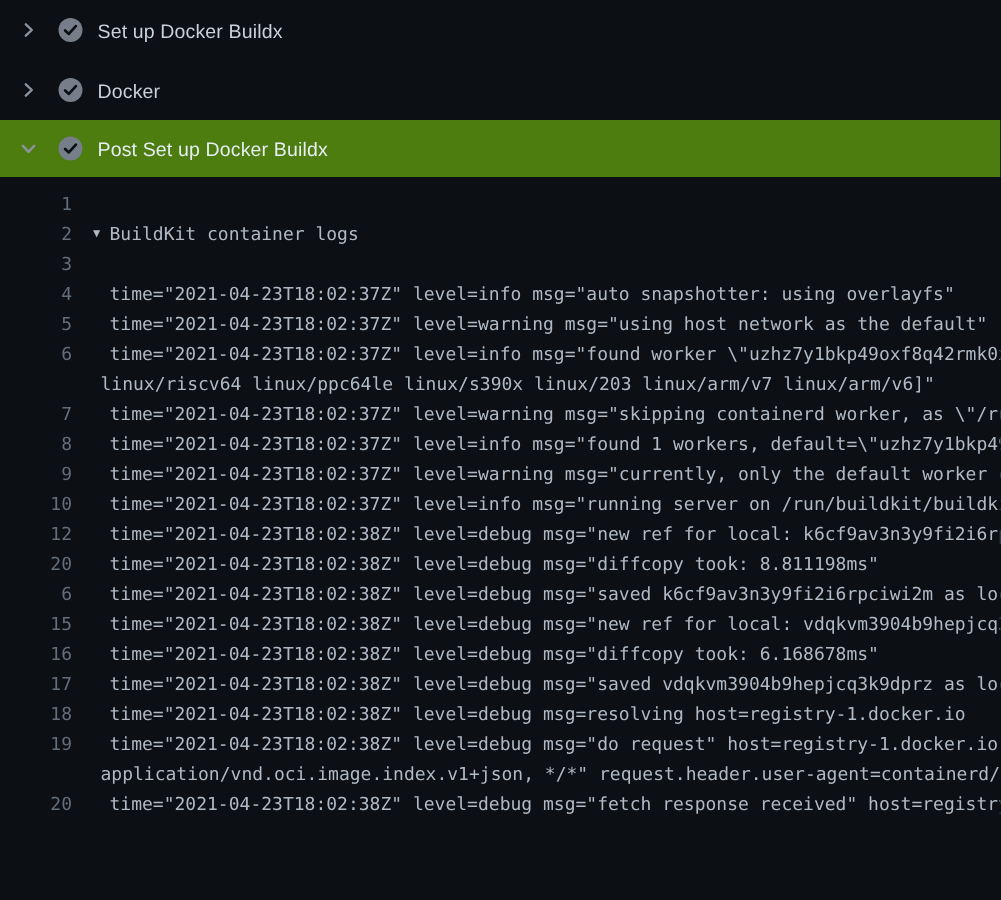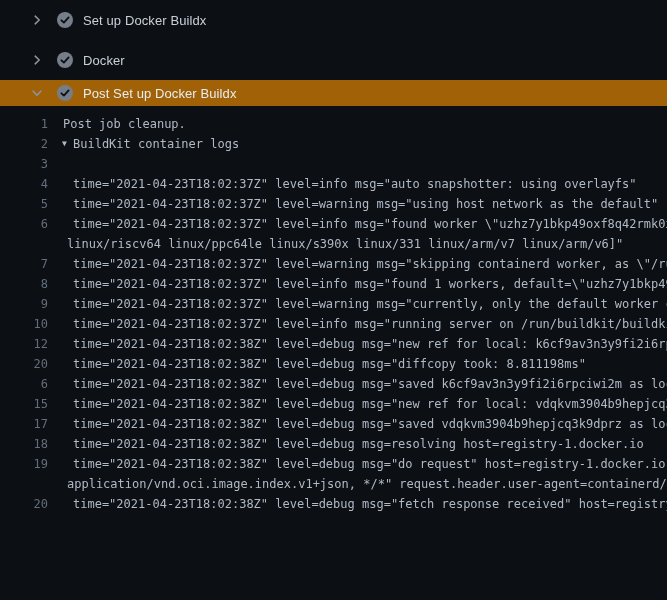--- a/index.html
+++ b/index.html
@@ -8,26 +8,26 @@
     background: #0c0f14;
     font-family: "Liberation Sans", sans-serif;
   }
   #app { width: 667px; height: 600px; overflow: hidden; position: relative; }
 
   
   .step-row {
     display: flex;
     align-items: center;
     height: 40px;
-    padding-left: 31px;
+    padding-left: 13px;
     cursor: pointer;
   }
   .step-row.expanded {
-    height: 26px;
-    background: #a16207;
+    height: 38px;
+    background: #4d7c0f;
   }
   .chev {
     width: 12px; height: 12px;
     display: inline-flex; align-items: center; justify-content: center;
     margin-right: 13px;
     flex: none;
   }
   .chev svg { display: block; }
   .check {
     width: 18px; height: 18px;
@@ -133,21 +133,20 @@
         <circle cx="9" cy="9" r="8" fill="#757e89"></circle>
         <path d="M5.4 9.3 L7.9 11.6 L12.6 6.4" stroke="#0c0f14" stroke-width="1.8" fill="none" stroke-linecap="round" stroke-linejoin="round"></path>
       </svg>
     </span>
     <span class="step-title">Post Set up Docker Buildx</span>
   </div>
 </div>
   <div id="log">
   <div class="log-row top">
     <span class="gutter">1</span>
-    <span class="ltext">Post job cleanup.</span>
   </div>
 
   <div class="log-row group">
     <span class="gutter">2</span>
     <span class="toggle">▼</span><span class="ltext">BuildKit container logs</span>
   </div>
 
   <div class="log-row command">
     <span class="gutter">3</span>
   </div>
@@ -162,21 +161,21 @@
     <span class="ltext">time="2021-04-23T18:02:37Z" level=warning msg="using host network as the default"</span>
   </div>
 
   <div class="log-row log">
     <span class="gutter">6</span>
     <span class="ltext">time="2021-04-23T18:02:37Z" level=info msg="found worker \"uzhz7y1bkp49oxf8q42rmk0xj</span>
   </div>
 
   <div class="log-row wrap">
     <span class="gutter"></span>
-    <span class="ltext">linux/riscv64 linux/ppc64le linux/s390x linux/331 linux/arm/v7 linux/arm/v6]"</span>
+    <span class="ltext">linux/riscv64 linux/ppc64le linux/s390x linux/203 linux/arm/v7 linux/arm/v6]"</span>
   </div>
 
   <div class="log-row log">
     <span class="gutter">7</span>
     <span class="ltext">time="2021-04-23T18:02:37Z" level=warning msg="skipping containerd worker, as \"/run</span>
   </div>
 
   <div class="log-row log">
     <span class="gutter">8</span>
     <span class="ltext">time="2021-04-23T18:02:37Z" level=info msg="found 1 workers, default=\"uzhz7y1bkp49ox</span>
@@ -206,20 +205,24 @@
   <div class="log-row log">
     <span class="gutter">6</span>
     <span class="ltext">time="2021-04-23T18:02:38Z" level=debug msg="saved k6cf9av3n3y9fi2i6rpciwi2m as local</span>
   </div>
 
   <div class="log-row log">
     <span class="gutter">15</span>
     <span class="ltext">time="2021-04-23T18:02:38Z" level=debug msg="new ref for local: vdqkvm3904b9hepjcq3k9</span>
   </div>
 
+  <div class="log-row log">
+    <span class="gutter">16</span>
+    <span class="ltext">time="2021-04-23T18:02:38Z" level=debug msg="diffcopy took: 6.168678ms"</span>
+  </div>
 
   <div class="log-row log">
     <span class="gutter">17</span>
     <span class="ltext">time="2021-04-23T18:02:38Z" level=debug msg="saved vdqkvm3904b9hepjcq3k9dprz as local</span>
   </div>
 
   <div class="log-row log">
     <span class="gutter">18</span>
     <span class="ltext">time="2021-04-23T18:02:38Z" level=debug msg=resolving host=registry-1.docker.io</span>
   </div>

